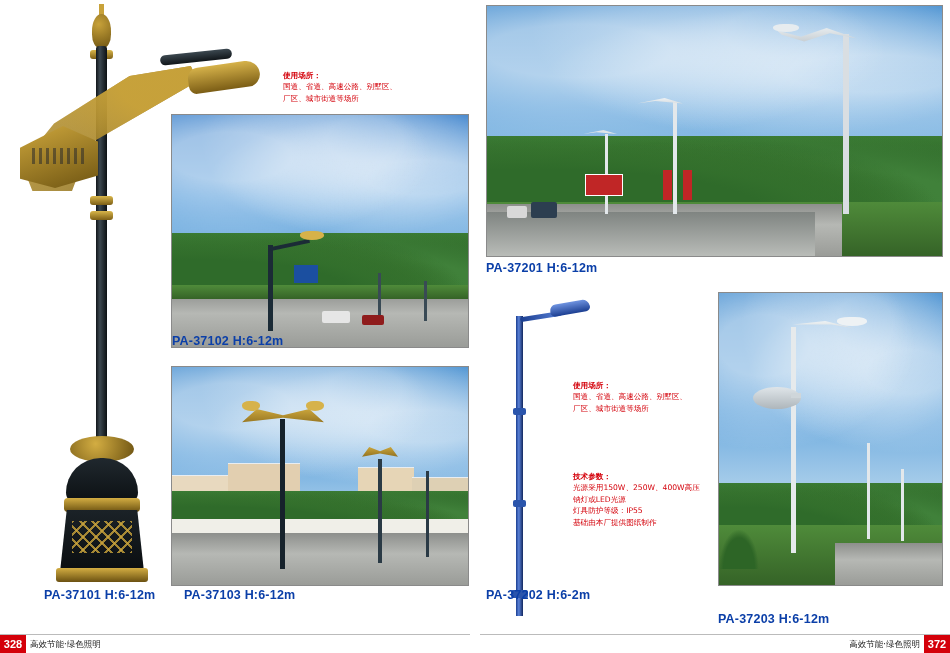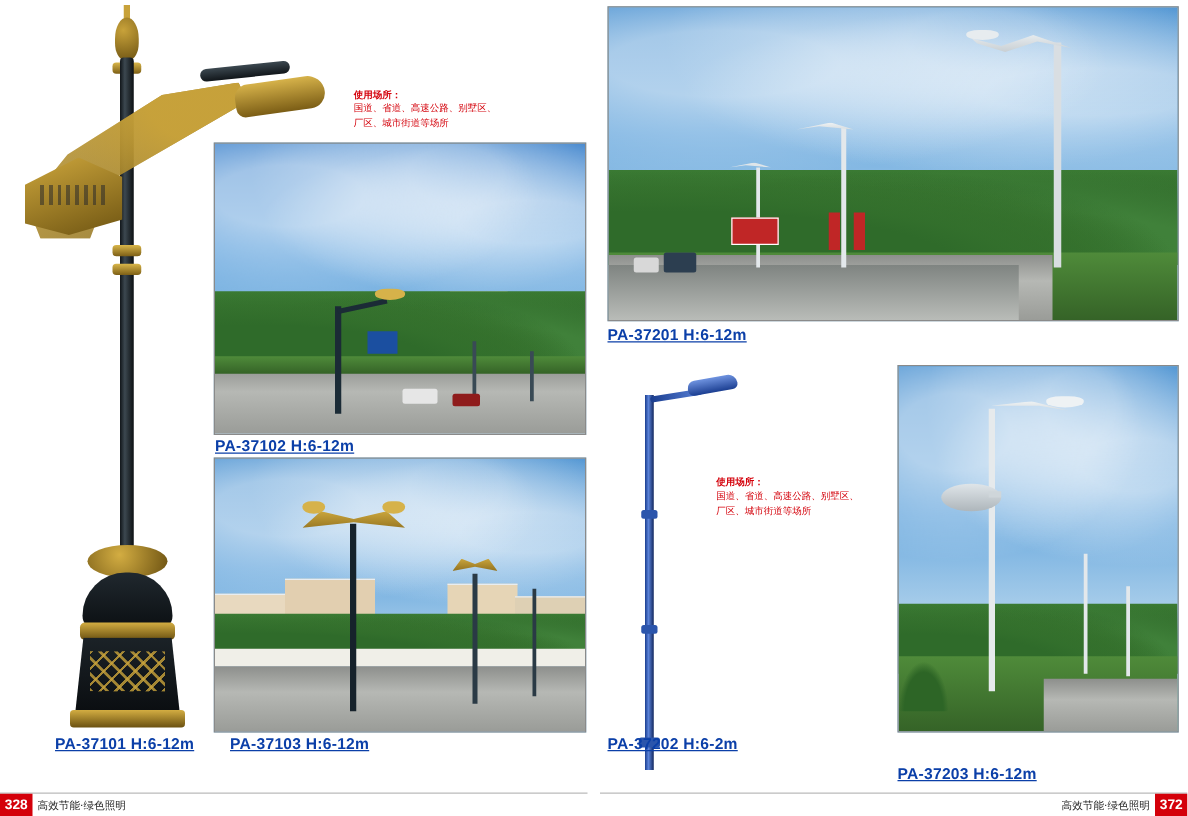--- a/index.html
+++ b/index.html
@@ -46,21 +46,20 @@
   .lamp{position:absolute;background:#e9e4c8;border-radius:40% 40% 50% 50%;}
 
   
   .cap{
     position:absolute;
     color:#0b3fa8;
     font-weight:bold;
     font-size:12.5px;
     letter-spacing:.2px;
     white-space:nowrap;
-    text-decoration:underline;
   }
 
   
   .spec{
     position:absolute;
     color:#d4000a;
     font-size:7.6px;
     line-height:1.52;
     white-space:pre-line;
     font-family:"DejaVu Sans","Liberation Sans",sans-serif;
@@ -178,21 +177,21 @@
     <div class="grass" style="top:170px;height:14px"></div>
     <div class="pole" style="left:96px;top:130px;width:5px;height:86px;background:#1b2b36"></div>
     <div class="arm" style="left:98px;top:128px;width:40px;height:4px;background:#1b2b36;transform:rotate(-12deg)"></div>
     <div class="lamp" style="left:128px;top:116px;width:24px;height:9px;background:#d6b24a"></div>
     <div class="pole" style="left:206px;top:158px;width:3px;height:50px;background:#394a55"></div>
     <div class="pole" style="left:252px;top:166px;width:3px;height:40px;background:#394a55"></div>
     <div style="position:absolute;left:150px;top:196px;width:28px;height:12px;background:#e6e6e6;border-radius:2px"></div>
     <div style="position:absolute;left:190px;top:200px;width:22px;height:10px;background:#8f1c1c;border-radius:2px"></div>
     <div style="position:absolute;left:122px;top:150px;width:24px;height:18px;background:#1b4fa0"></div>
   </div>
-  <div class="cap" style="left:172px;top:350px">PA-37102 H:6-12m</div>
+  <div class="cap" style="left:172px;top:334px">PA-37102 H:6-12m</div>
 
   <div class="photo" style="left:171px;top:366px;width:296px;height:218px">
     <div class="sky2"></div>
     <div class="clouds"></div>
     <div class="bldg" style="left:0px;top:108px;width:62px;height:52px;background:#e8d9bf"></div>
     <div class="bldg" style="left:56px;top:96px;width:72px;height:64px;background:#e2cfb0"></div>
     <div class="bldg" style="left:186px;top:100px;width:56px;height:58px;background:#e6d5b6"></div>
     <div class="bldg" style="left:240px;top:110px;width:56px;height:48px;background:#ded0b4"></div>
     <div class="treeline" style="top:124px;height:36px"></div>
     <div style="position:absolute;left:0;top:152px;width:100%;height:14px;background:#f0efe8"></div>
@@ -241,20 +240,27 @@
     <div class="bj" style="top:210px"></div>
     <div class="bj" style="top:300px;width:17px;left:11px;height:8px"></div>
   </div>
   <div class="cap" style="left:486px;top:588px">PA-37202 H:6-2m</div>
 
   <div class="spec" style="left:573px;top:368px;width:150px">
     <b>使用场所：</b>
     <span>国道、省道、高速公路、别墅区、
 厂区、城市街道等场所</span>
   </div>
+  <div class="spec" style="left:573px;top:459px;width:150px">
+    <b>技术参数：</b>
+    <span>光源采用150W、250W、400W高压
+钠灯或LED光源
+灯具防护等级：IP55
+基础由本厂提供图纸制作</span>
+  </div>
 
   <div class="photo" style="left:718px;top:292px;width:223px;height:292px">
     <div class="sky2"></div>
     <div class="clouds"></div>
     <div class="treeline" style="top:190px;height:56px"></div>
     <div class="grass" style="top:232px;height:60px"></div>
     <div class="road" style="top:250px;height:42px;left:52%;width:48%"></div>
     <div class="pole" style="left:72px;top:34px;width:5px;height:226px;background:#e6eaec"></div>
     <div style="position:absolute;left:74px;top:28px;width:62px;height:18px;
                 background:linear-gradient(#eef2f4,#b6bec3);

